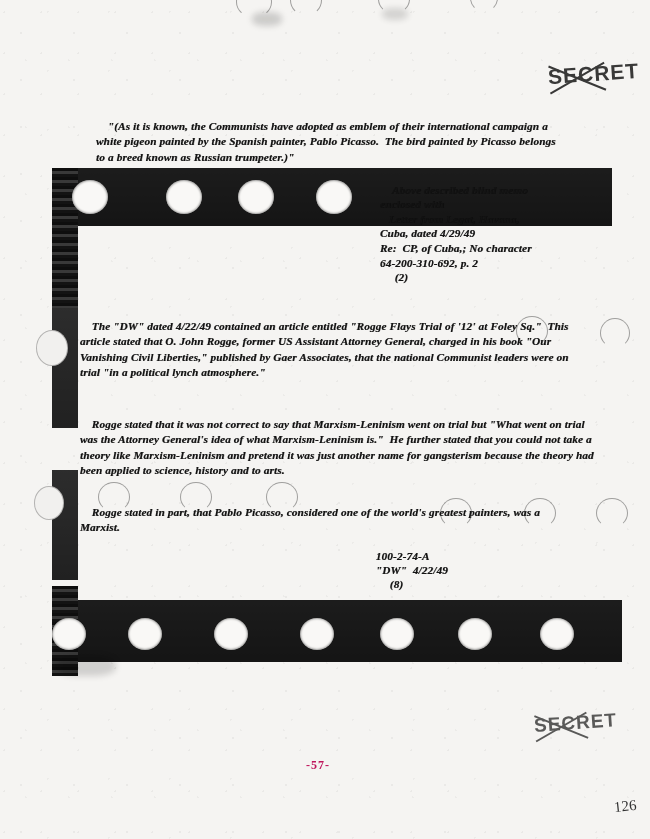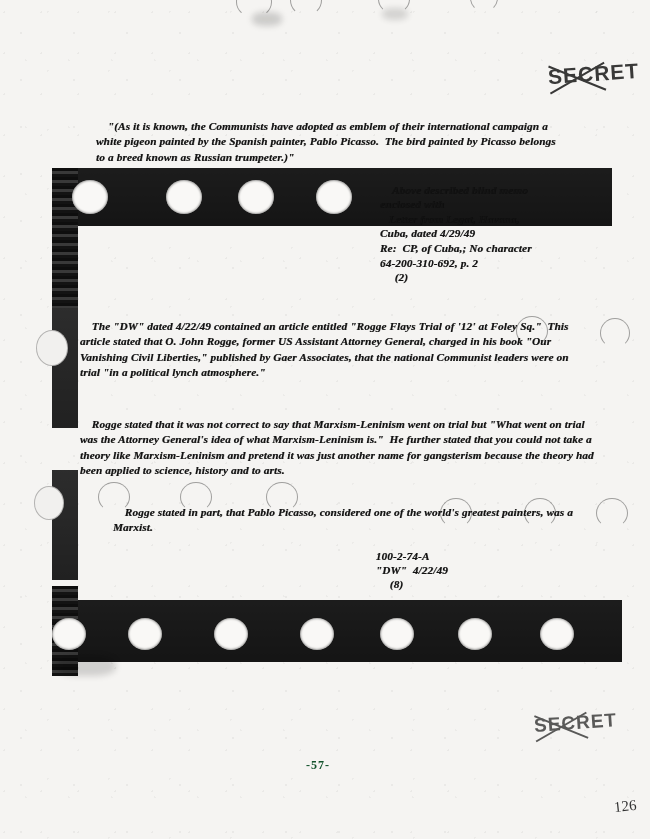--- a/index.html
+++ b/index.html
@@ -126,21 +126,21 @@
     height: 2px;
     background: #1a1a1a;
   }
   .stamp .xmark::before { transform: rotate(26deg); }
   .stamp .xmark::after  { transform: rotate(-26deg); }
 
   .page-number {
     position: absolute;
     font-family: "Liberation Serif", serif;
     font-weight: bold;
-    color: #14532d;
+    color: #be185d;
     font-size: 12px;
     letter-spacing: 1px;
   }
   .hand-number {
     position: absolute;
     font-family: "Liberation Serif", serif;
     color: #333;
     font-size: 15px;
     transform: rotate(-6deg);
   }
@@ -208,21 +208,21 @@
 
   <div class="band light" style="left:52px; top:470px; width:26px; height:110px;"></div>
   <div class="hole soft" style="left:34px; top:486px; width:28px; height:32px;"></div>
   <div class="arc" style="left:98px; top:482px; width:30px; height:28px;"></div>
   <div class="arc" style="left:180px; top:482px; width:30px; height:28px;"></div>
   <div class="arc" style="left:266px; top:482px; width:30px; height:28px;"></div>
   <div class="arc" style="left:440px; top:498px; width:30px; height:28px;"></div>
   <div class="arc" style="left:524px; top:498px; width:30px; height:28px;"></div>
   <div class="arc" style="left:596px; top:498px; width:30px; height:28px;"></div>
 
-  <div class="typed blurry indent" style="left:80px; top:490px; width:490px;margin-left:33px;">
+  <div class="typed blurry indent" style="left:80px; top:490px; width:490px;">
     <span>Rogge stated in part, that Pablo Picasso, considered one of the world's greatest painters, was a Marxist.</span>
   </div>
 
   <div class="typed blurry" style="left:364px; top:534px; width:200px; line-height:14.8px;">
     <span>100-2-74-A</span>
   </div>
   <div class="typed blurry" style="left:364px; top:548px; width:200px; line-height:14.8px;">
     <span>"DW"  4/22/49</span>
   </div>
   <div class="typed blurry" style="left:378px; top:562px; width:120px; line-height:14.8px;">

